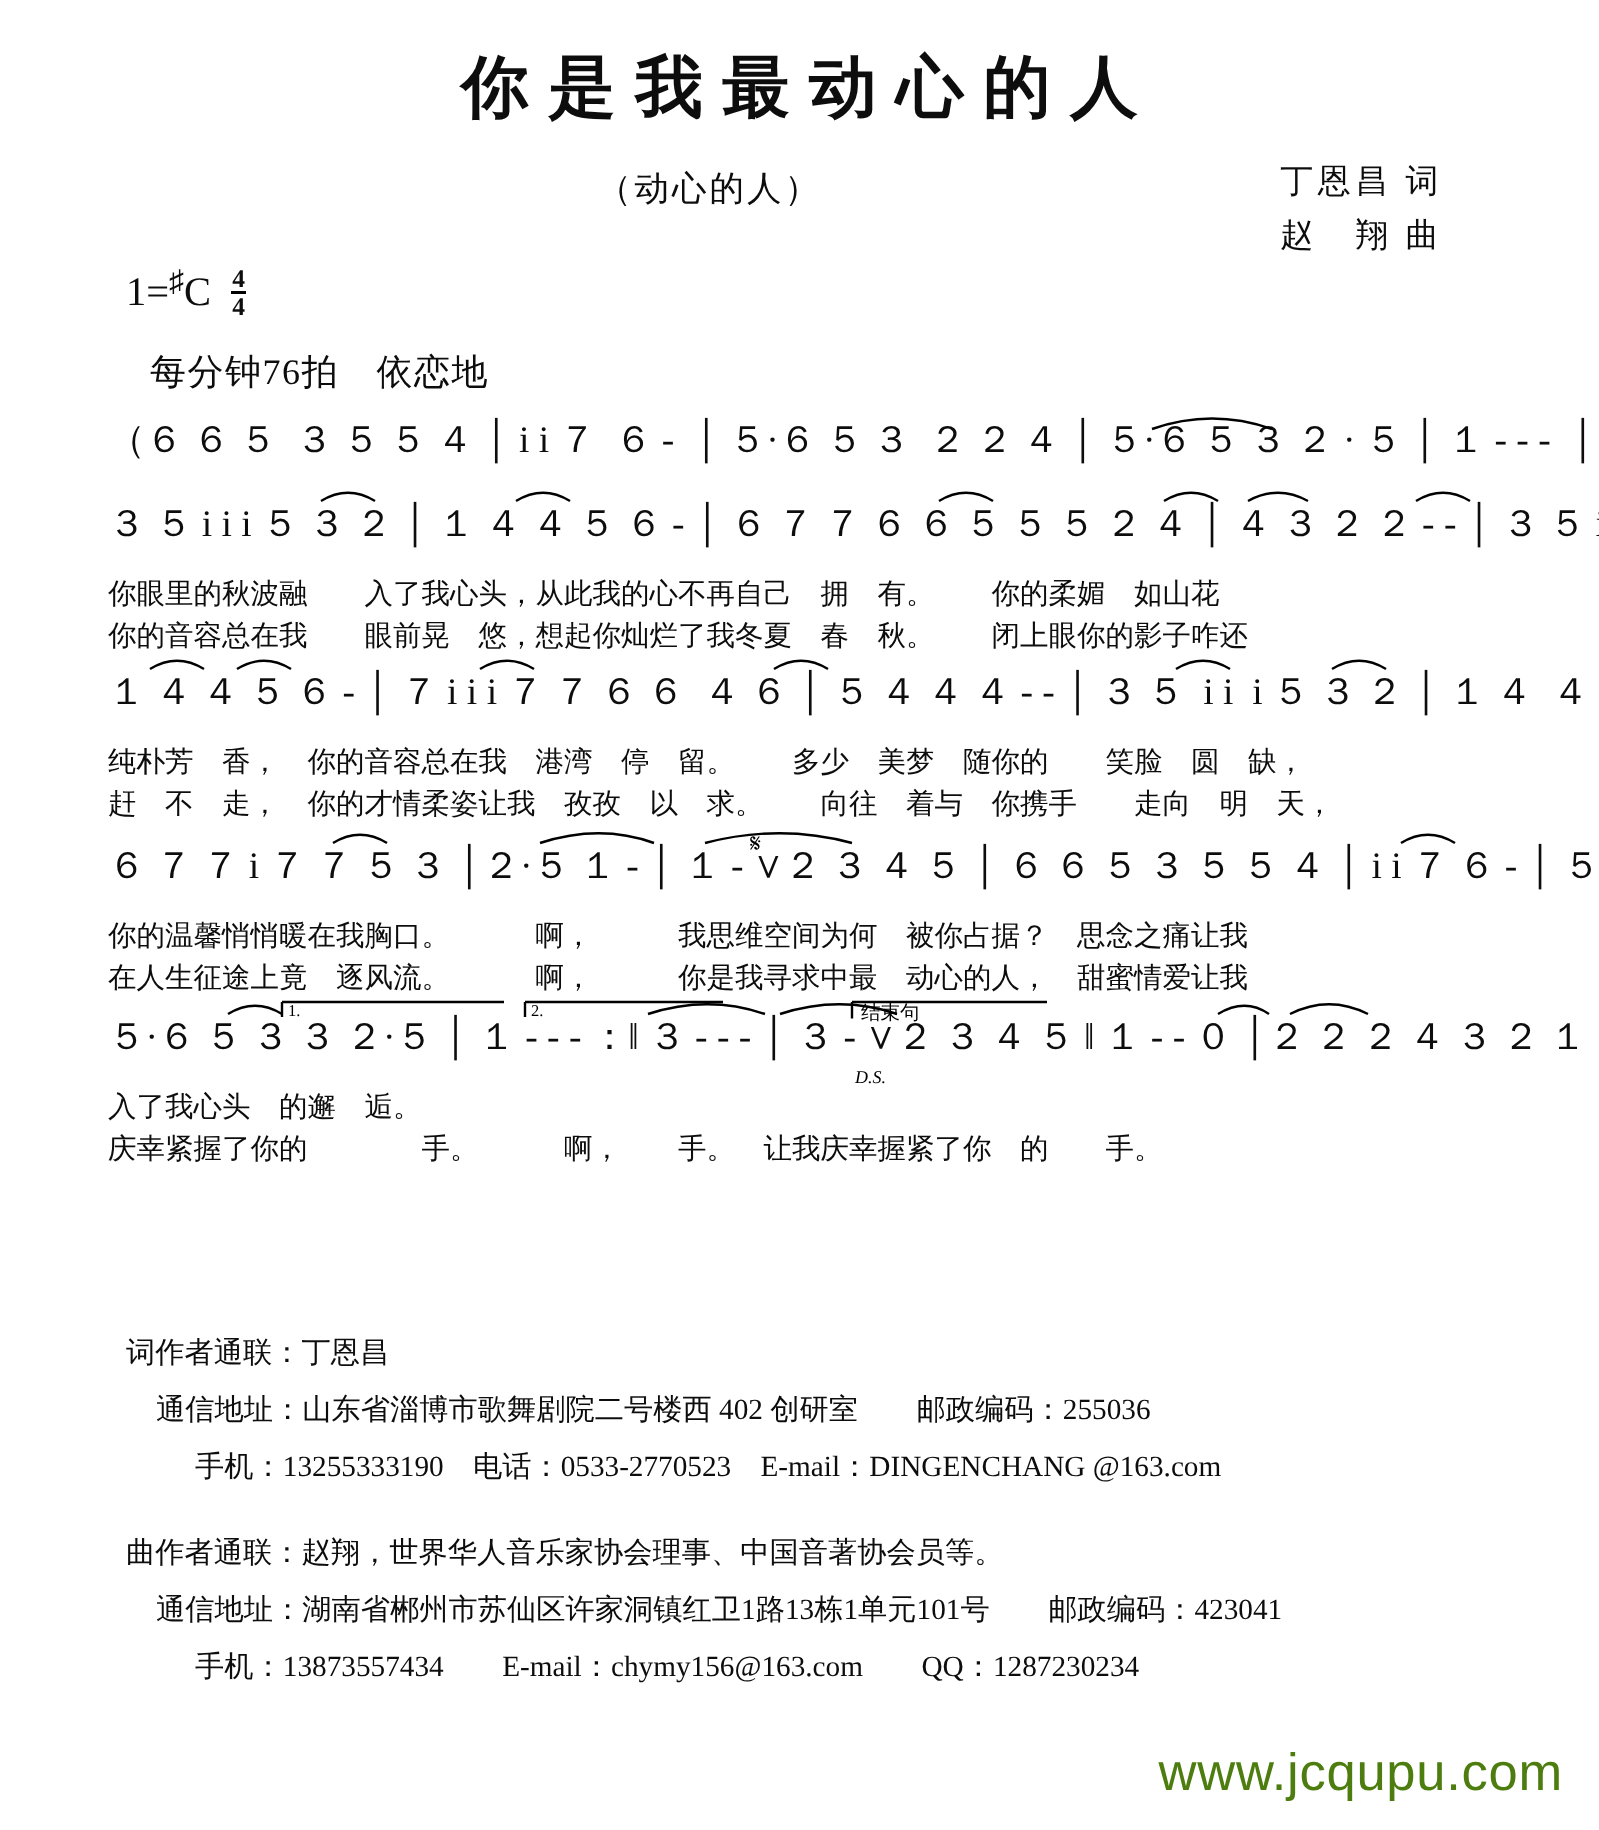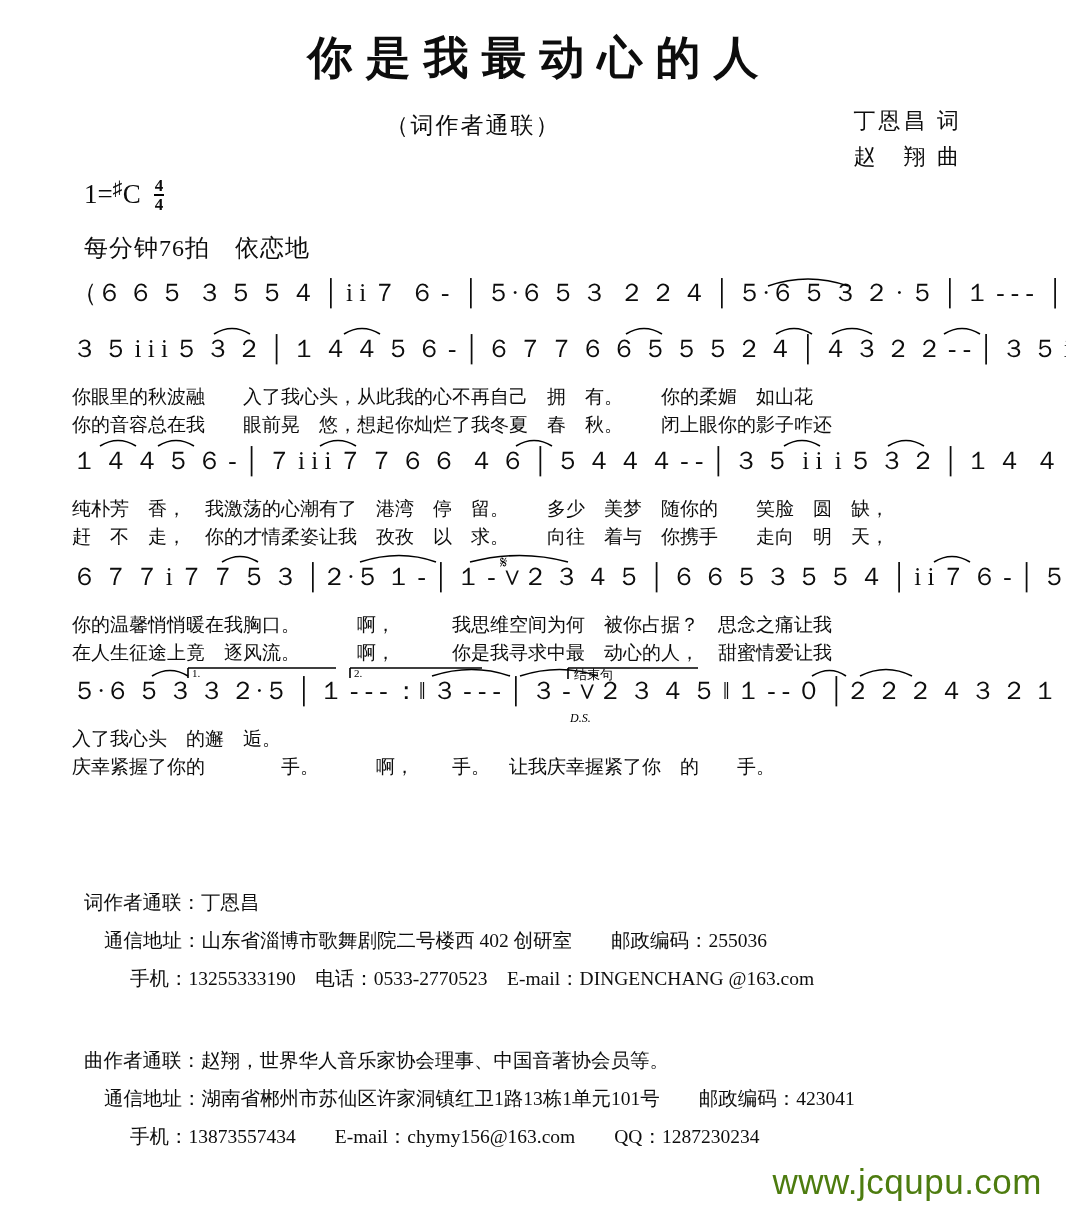--- a/index.html
+++ b/index.html
@@ -26,55 +26,55 @@
   }
   .credit-line{white-space:pre;text-align:right;}
 
   
   .keyrow{position:absolute;left:84px;top:176px;font-size:27px;display:flex;align-items:center;}
   .keyrow .sharp{font-size:20px;vertical-align:super;position:relative;top:-6px;}
   .frac{display:inline-block;text-align:center;font-size:17px;font-weight:bold;
         line-height:1.02;margin-left:13px;position:relative;top:1px;}
   .frac .num{display:block;border-bottom:2px solid #000;padding:0 1px;}
   .frac .den{display:block;padding:0 1px;}
-  .tempo{position:absolute;left:84px;top:232px;font-size:24px;letter-spacing:1px;white-space:pre;}
+  .tempo{position:absolute;left:100px;top:232px;font-size:24px;letter-spacing:1px;white-space:pre;}
 
   
   .system{position:absolute;left:72px;width:930px;}
   .notes{
     font-size:25px;font-family:"Liberation Serif",serif;white-space:pre;
     letter-spacing:0px;position:relative;height:40px;
   }
   .lyric{
     font-size:19px;white-space:pre;letter-spacing:0px;height:26px;line-height:26px;margin-top:12px;
   }
   .lyric.second{margin-top:2px;}
 
   
   .footer{position:absolute;left:84px;top:884px;font-size:19.5px;line-height:1.95;}
   .footer div{white-space:pre;}
   .ind1{padding-left:20px;}
   .ind2{padding-left:46px;}
-  .block2{margin-top:44px;}
+  .block2{margin-top:19px;}
 
   .watermark{
     position:absolute;right:24px;bottom:18px;font-size:35px;color:#4d7c0f;
     font-family:"Liberation Sans",sans-serif;letter-spacing:0.5px;
   }
 
   
   .mlayer{position:absolute;left:0;top:0;pointer-events:none;}
 </style>
 </head>
 <body>
 
 <div class="sheet">
 
   <h1 class="title">你是我最动心的人</h1>
-  <div class="subtitle">（词作者通联）</div>
+  <div class="subtitle">（动心的人）</div>
 
   <div class="credits">
     <div class="credit-line">丁恩昌 词</div>
     <div class="credit-line">赵　翔 曲</div>
   </div>
 
   <div class="keyrow">
     <span>1=</span>
       <span class="sharp">♯</span>
       <span>C</span>
@@ -91,21 +91,21 @@
   </div>
 
   <div class="system" style="top:332px;">
     <div class="notes">３ ５ i i i ５ ３ ２ │ １ ４ ４ ５ ６ - │ ６ ７ ７ ６ ６ ５ ５ ５ ２ ４ │ ４ ３ ２ ２ - - │ ３ ５ i i i i ５ ３ ２ │</div>
     <div class="lyric">你眼里的秋波融　　入了我心头，从此我的心不再自己　拥　有。　　你的柔媚　如山花</div>
     <div class="lyric second">你的音容总在我　　眼前晃　悠，想起你灿烂了我冬夏　春　秋。　　闭上眼你的影子咋还</div>
   </div>
 
   <div class="system" style="top:444px;">
     <div class="notes">１ ４ ４ ５ ６ - │ ７ i i i ７ ７ ６ ６  ４ ６ │ ５ ４ ４ ４ - - │ ３ ５  i i  i ５ ３ ２ │ １ ４  ４ ６ ５ - │</div>
-    <div class="lyric">纯朴芳　香，　我激荡的心潮有了　港湾　停　留。　　多少　美梦　随你的　　笑脸　圆　缺，</div>
+    <div class="lyric">纯朴芳　香，　你的音容总在我　港湾　停　留。　　多少　美梦　随你的　　笑脸　圆　缺，</div>
     <div class="lyric second">赶　不　走，　你的才情柔姿让我　孜孜　以　求。　　向往　着与　你携手　　走向　明　天，</div>
   </div>
 
   <div class="system" style="top:560px;">
     <div class="notes">６ ７ ７ i ７ ７ ５ ３ │２·５ １ - │ １ - ∨２ ３ ４ ５ │ ６ ６ ５ ３ ５ ５ ４ │ i i ７ ６ - │ ５·６ ５ ３ ２ ２ ４ │</div>
     <div class="lyric">你的温馨悄悄暖在我胸口。　　　啊，　　　我思维空间为何　被你占据？　思念之痛让我</div>
     <div class="lyric second">在人生征途上竟　逐风流。　　　啊，　　　你是我寻求中最　动心的人，　甜蜜情爱让我</div>
   </div>
 
   <div class="system" style="top:674px;">

